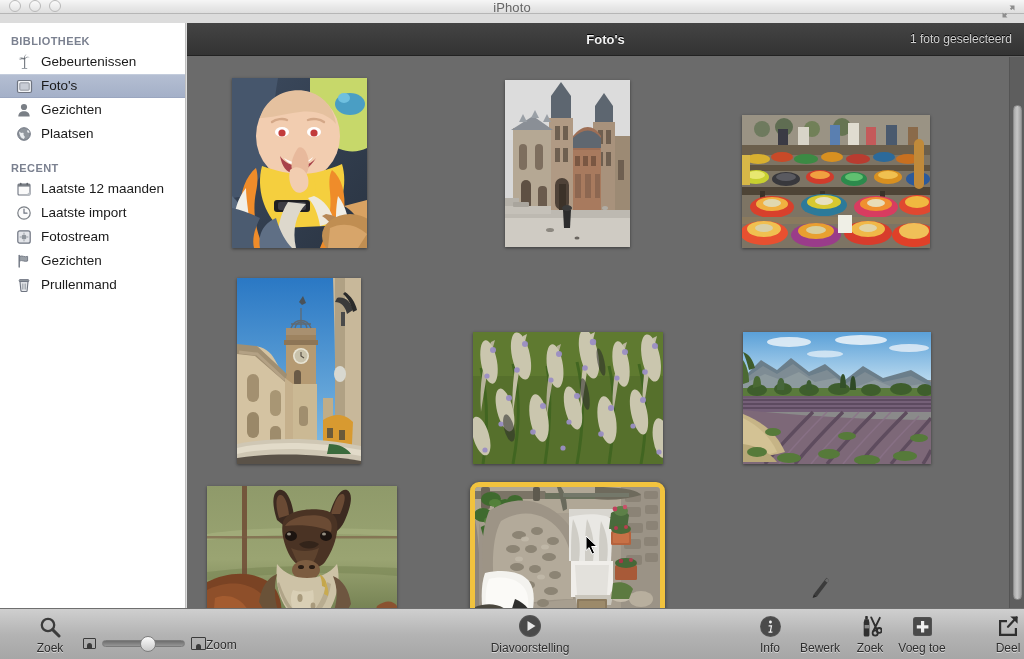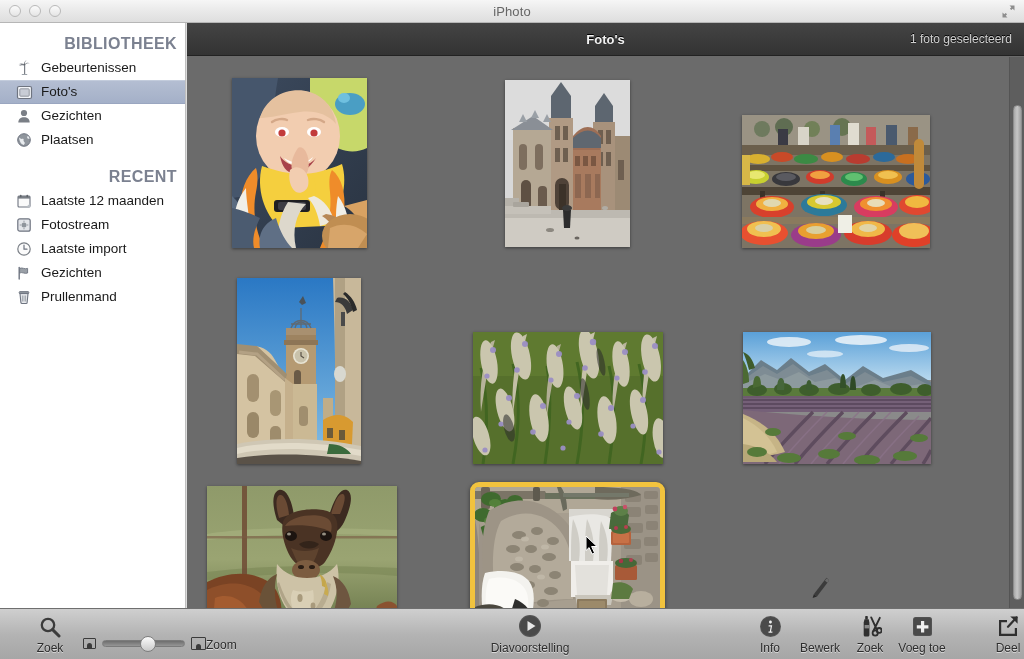--- a/index.html
+++ b/index.html
@@ -7,24 +7,24 @@
     width: 1024px; height: 659px;
     font-family: "Liberation Sans", sans-serif;
     background: #dcdcdc;
     overflow: hidden;
     -webkit-font-smoothing: antialiased;
   }
   .window { position: relative; width: 1024px; height: 659px; overflow: hidden; }
 
   
   .titlebar {
-    position: absolute; left: 0; top: 0; width: 1024px; height: 23px;
+    position: absolute; left: 0; top: 0; width: 1024px; height: 14px;
     background: linear-gradient(to bottom, #f6f6f6 0%, #e9e9e9 50%, #dedede 100%);
     border-bottom: 1px solid #b6b6b6;
-    display: flex; align-items: center;
+    display: flex; align-items: flex-start;
   }
   .traffic { display: flex; gap: 8px; margin-left: 9px; }
   .tl-dot {
     width: 12px; height: 12px; border-radius: 50%;
     background: linear-gradient(to bottom, #fbfbfb, #e4e4e4);
     border: 1px solid #b9b9b9;
   }
   .title-text {
     position: absolute; left: 0; right: 0; text-align: center;
     font-size: 13px; color: #666; letter-spacing: 0.1px;
@@ -36,22 +36,22 @@
 
   
   .sidebar {
     position: absolute; left: 0; top: 23px; width: 186px; height: 585px;
     background: #ffffff;
     border-right: 1px solid #bfbfbf;
     padding-top: 8px;
     overflow: hidden;
   }
   .sb-header {
-    font-size: 16px; font-weight: bold; color: #7b8190;
-    letter-spacing: 0.4px; padding: 4px 8px 3px 11px; text-align: right;
+    font-size: 11px; font-weight: bold; color: #7b8190;
+    letter-spacing: 0.4px; padding: 4px 8px 3px 11px;
   }
   .sb-header.recent { padding-top: 16px; }
   .sb-item {
     height: 24px; display: flex; align-items: center;
     padding-left: 14px; font-size: 13.5px; color: #1a1a1a;
   }
   .sb-item.selected {
     background: linear-gradient(to bottom, #b4bed2 0%, #a4b0c8 100%);
     border-top: 1px solid #c3ccdc;
     border-bottom: 1px solid #9aa6c0;
@@ -246,36 +246,36 @@
           <rect x="4" y="1.8" width="1.5" height="2.4" rx="0.6" fill="#5e6369"></rect>
           <rect x="10.5" y="1.8" width="1.5" height="2.4" rx="0.6" fill="#5e6369"></rect>
         </svg>
       </span>
       <span class="sb-label">Laatste 12 maanden</span>
     </div>
 
     <div class="sb-item">
       <span class="sb-icon">
         <svg width="16" height="16" viewBox="0 0 16 16">
+          <circle cx="8" cy="8" r="6.2" fill="#fbfbfb" stroke="#7a7f86" stroke-width="1.2"></circle>
+          <path d="M8 4.2v4h3" stroke="#6e7480" stroke-width="1.2" fill="none" stroke-linecap="round"></path>
+        </svg>
+      </span>
+      <span class="sb-label">Laatste import</span>
+    </div>
+
+    <div class="sb-item">
+      <span class="sb-icon">
+        <svg width="16" height="16" viewBox="0 0 16 16">
           <rect x="1.8" y="1.8" width="12.4" height="12.4" rx="2" fill="#e3e5e9" stroke="#6e7480" stroke-width="1.2"></rect>
           <circle cx="8" cy="8" r="2.5" fill="#8f959c"></circle>
           <path d="M8 3.2l.8 1.6h-1.6zM8 12.8l-.8-1.6h1.6zM3.2 8l1.6-.8v1.6zM12.8 8l-1.6.8V7.2z" fill="#8f959c"></path>
         </svg>
       </span>
       <span class="sb-label">Fotostream</span>
-    </div>
-
-    <div class="sb-item">
-      <span class="sb-icon">
-        <svg width="16" height="16" viewBox="0 0 16 16">
-          <circle cx="8" cy="8" r="6.2" fill="#fbfbfb" stroke="#7a7f86" stroke-width="1.2"></circle>
-          <path d="M8 4.2v4h3" stroke="#6e7480" stroke-width="1.2" fill="none" stroke-linecap="round"></path>
-        </svg>
-      </span>
-      <span class="sb-label">Laatste import</span>
     </div>
 
     <div class="sb-item">
       <span class="sb-icon">
         <svg width="16" height="16" viewBox="0 0 16 16">
           <path d="M3.2 2.5v11.5" stroke="#6e7480" stroke-width="1.4" stroke-linecap="round"></path>
           <path d="M3.6 3.4c2.6-1.4 5.3 1.3 8 0v4.6c-2.7 1.3-5.4-1.4-8 0z" fill="#9aa0a7" stroke="#6e7480" stroke-width="0.9"></path>
         </svg>
       </span>
       <span class="sb-label">Gezichten</span>

